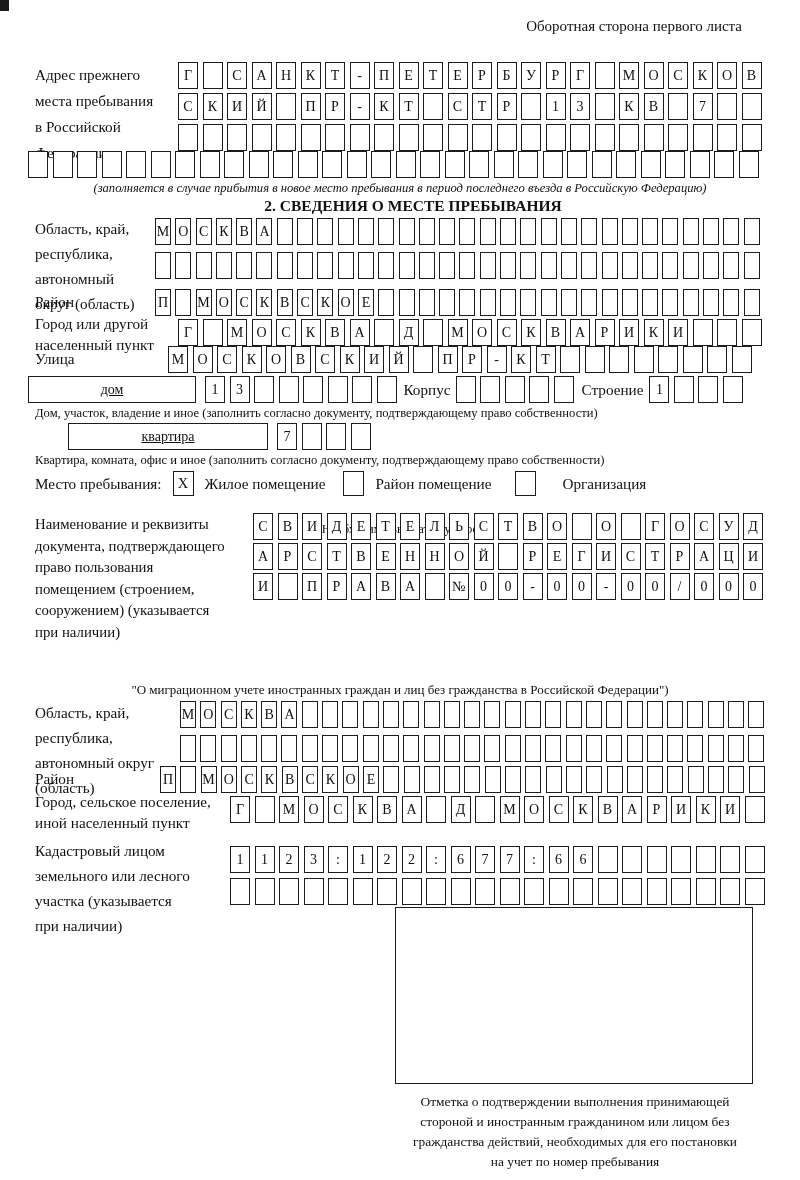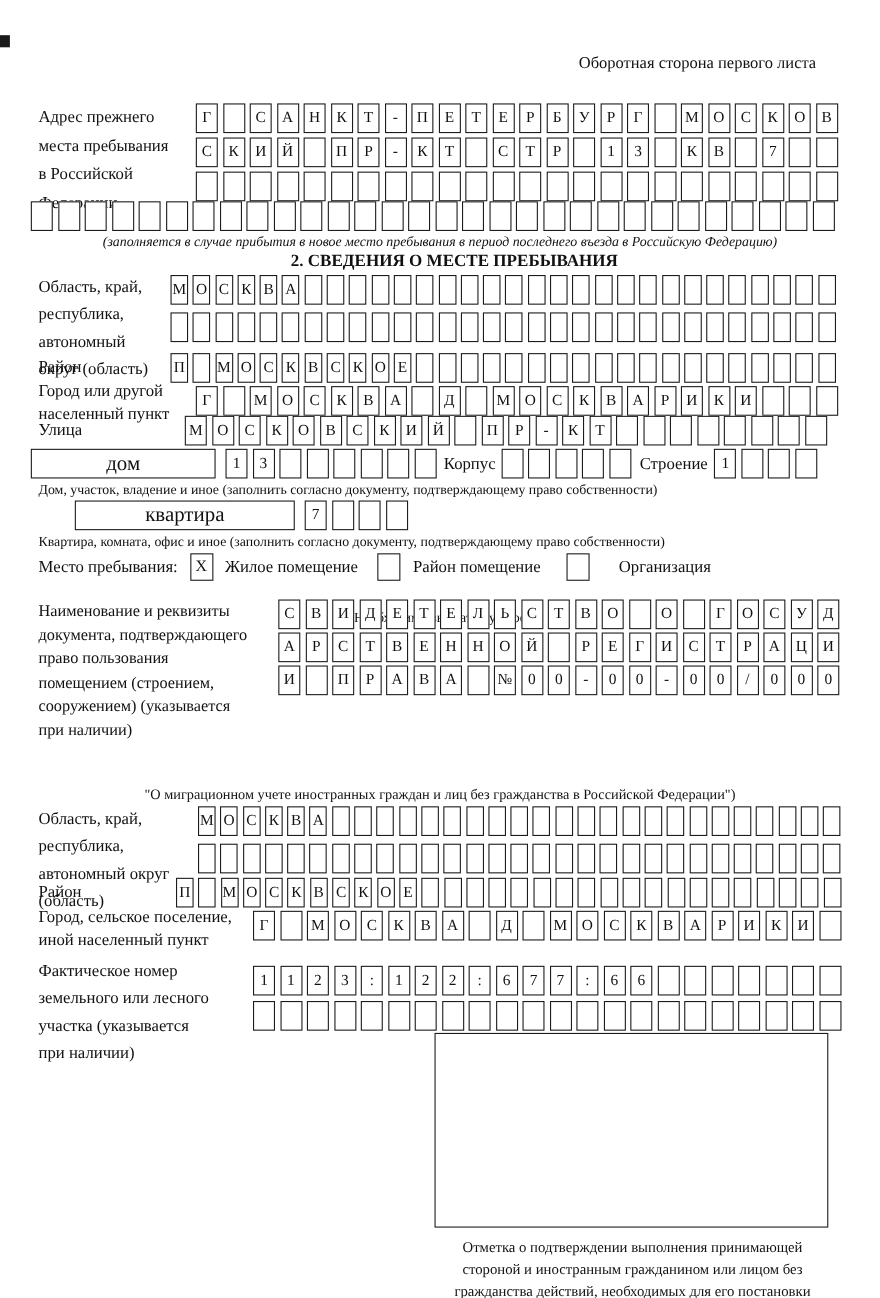--- a/index.html
+++ b/index.html
@@ -1,34 +1,34 @@
 <!DOCTYPE html>
 <html><head>
 <meta charset="utf-8">
 <style>
   html,body{margin:0;padding:0;background:#fff;}
   .page{position:relative;width:800px;height:1180px;background:#fff;overflow:hidden;
         font-family:"Liberation Serif","DejaVu Serif",serif;color:#111;}
-  .abs{position:absolute;margin-top:32px;}
+  .abs{position:absolute;}
   .corner{width:9px;height:11px;background:#1a1a1a;left:0;top:0;}
   .hdr-note{top:18px;right:58px;font-size:15px;}
   .lbl{font-size:15.2px;line-height:26px;}
   .lbl.lh25{line-height:25px;}
   .lbl.lh21{line-height:21px;}
   .lbl.lh215{line-height:21.5px;font-size:14.8px;}
   .box-row{display:flex;gap:4.5px;}
   .box-row.sm{gap:4.3px;}
   .cell{flex:0 0 20px;width:20px;height:27px;box-sizing:border-box;border:1.5px solid #1c1c1c;
         display:flex;align-items:center;justify-content:center;font-size:14px;background:#fff;}
   .cell.sm{flex-basis:16px;width:16px;}
   .caption{font-size:12.6px;}
   .center{left:0;width:800px;text-align:center;}
   .sec-title{font-weight:bold;font-size:15.5px;}
   .widebox{box-sizing:border-box;border:1.5px solid #1c1c1c;height:27px;display:flex;
-           align-items:center;justify-content:center;font-size:19px;background:#fff;}
+           align-items:center;justify-content:center;font-size:14px;background:#fff;text-decoration:underline;}
   .inline-row{display:flex;align-items:center;}
   .small-lbl{font-size:15.2px;}
   .checkbox{box-sizing:border-box;width:21px;height:25px;border:1.5px solid #1c1c1c;
             display:flex;align-items:center;justify-content:center;font-size:14.5px;background:#fff;}
   .bigbox{box-sizing:border-box;border:1.6px solid #1c1c1c;background:#fff;}
   .foot-caption{font-size:13.4px;line-height:20px;text-align:center;}
   .cap2{font-size:13px;line-height:20px;}
 </style>
 </head>
 <body>
@@ -581,21 +581,21 @@
       <span class="cell">В</span>
       <span class="cell">А</span>
       <span class="cell">Р</span>
       <span class="cell">И</span>
       <span class="cell">К</span>
       <span class="cell">И</span>
       <span class="cell"></span>
     </div>
 
   <div class="abs lbl lh25" style="left:35px;top:838px;">
-    <div>Фактическое номер</div>
+    <div>Кадастровый лицом</div>
     <div>земельного или лесного</div>
     <div>участка (указывается</div>
     <div>при наличии)</div>
   </div>
   <div class="abs box-row" style="left:230px;top:846px;">
       <span class="cell">1</span>
       <span class="cell">1</span>
       <span class="cell">2</span>
       <span class="cell">3</span>
       <span class="cell">:</span>

